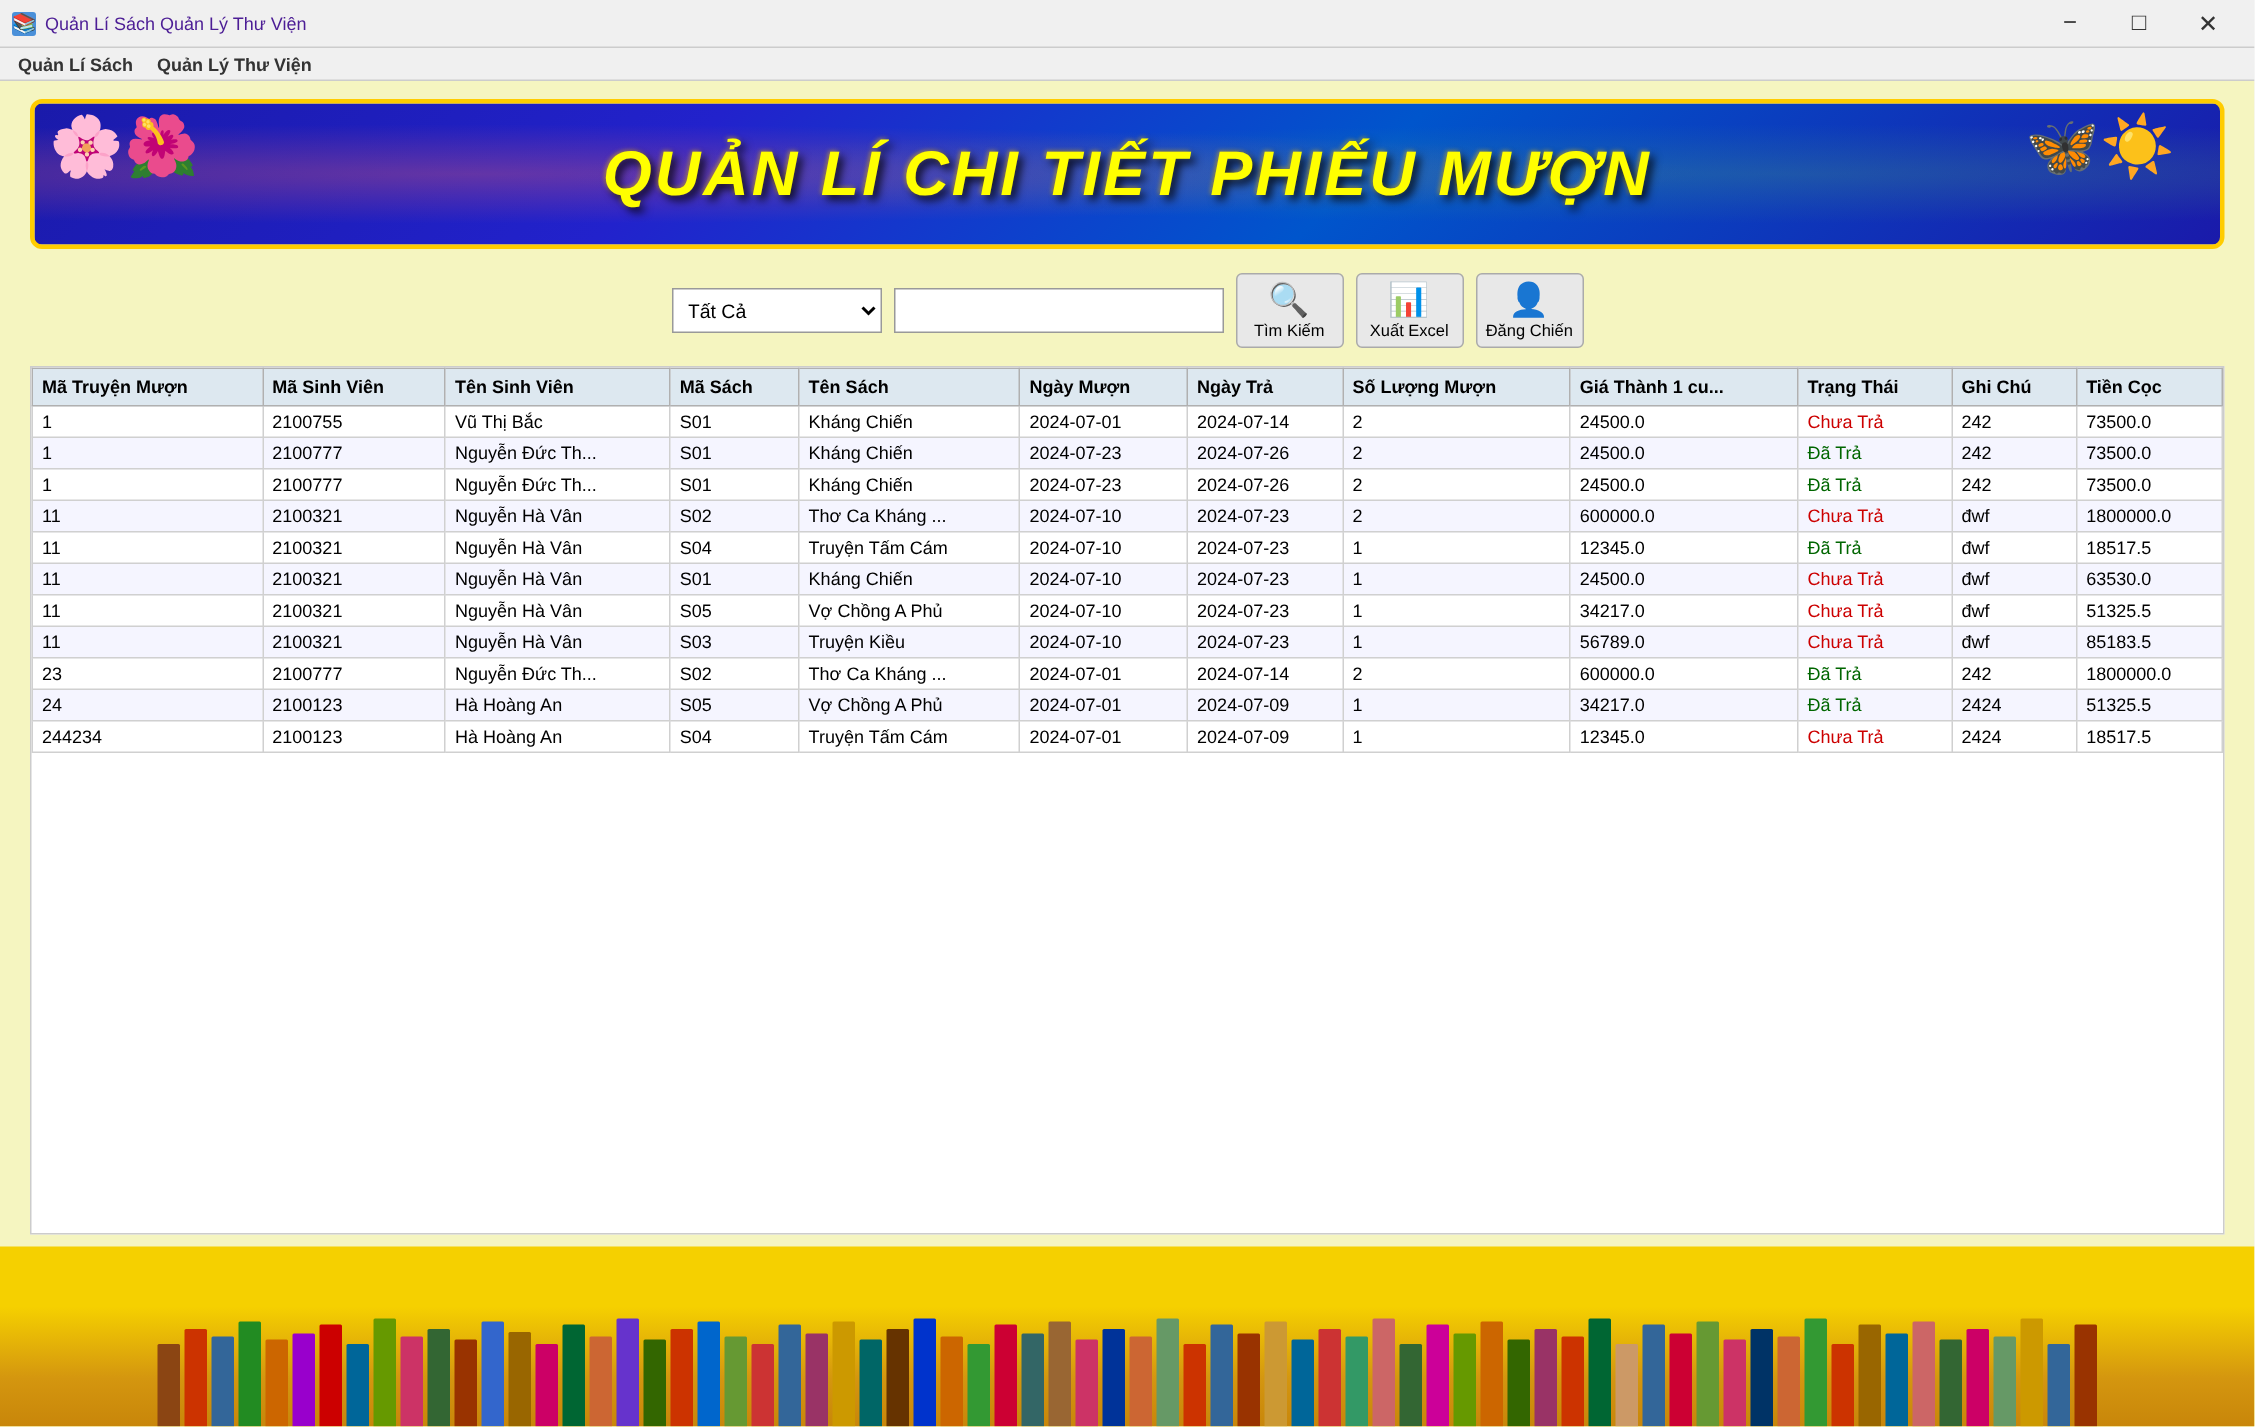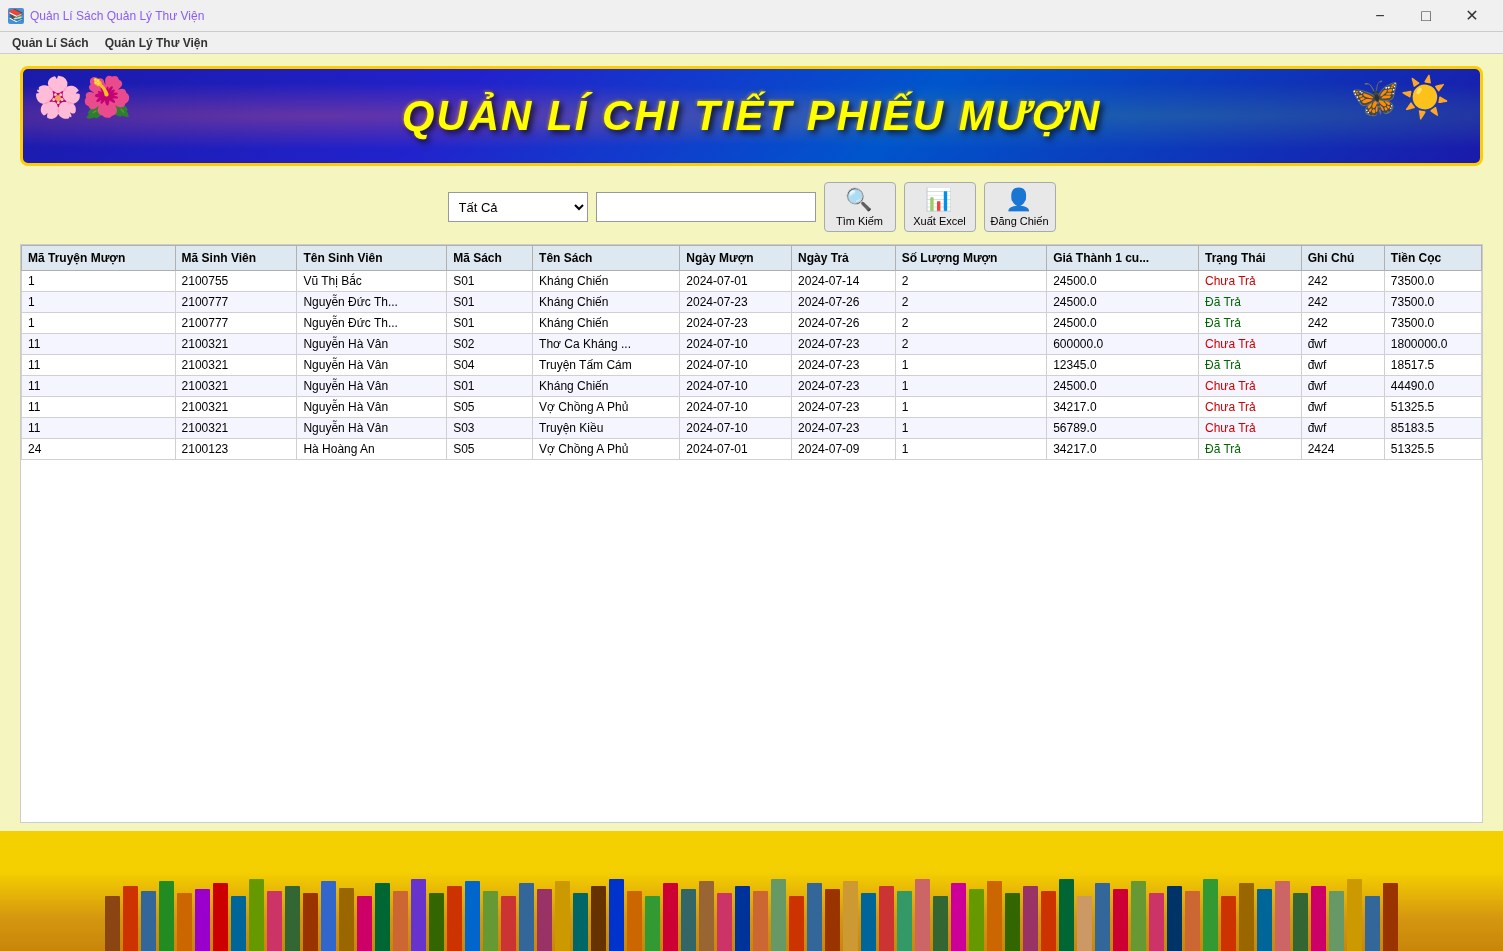--- a/index.html
+++ b/index.html
@@ -21,21 +21,21 @@
       border-bottom: 1px solid #ccc;
     }
     .title-bar-icon {
       width: 16px; height: 16px;
       background: #4a90d9;
       border-radius: 2px;
       margin-right: 6px;
     }
     .title-bar-text {
       font-size: 12px;
-      color: #8b5cf6;
+      color: #4c1d95;
       text-align: right;
     }
     .title-bar-controls {
       margin-left: auto;
       display: flex;
       gap: 0;
     }
     .title-bar-btn {
       width: 46px; height: 32px;
       border: none;
@@ -356,21 +356,21 @@
             <td>2100321</td>
             <td>Nguyễn Hà Vân</td>
             <td>S01</td>
             <td>Kháng Chiến</td>
             <td>2024-07-10</td>
             <td>2024-07-23</td>
             <td>1</td>
             <td>24500.0</td>
             <td style="color: rgb(204, 0, 0);">Chưa Trả</td>
             <td>đwf</td>
-            <td>44490.0</td>
+            <td>63530.0</td>
           </tr>
           <tr>
             <td>11</td>
             <td>2100321</td>
             <td>Nguyễn Hà Vân</td>
             <td>S05</td>
             <td>Vợ Chồng A Phủ</td>
             <td>2024-07-10</td>
             <td>2024-07-23</td>
             <td>1</td>
@@ -385,34 +385,62 @@
             <td>Nguyễn Hà Vân</td>
             <td>S03</td>
             <td>Truyện Kiều</td>
             <td>2024-07-10</td>
             <td>2024-07-23</td>
             <td>1</td>
             <td>56789.0</td>
             <td style="color: rgb(204, 0, 0);">Chưa Trả</td>
             <td>đwf</td>
             <td>85183.5</td>
+          </tr>
+          <tr>
+            <td>23</td>
+            <td>2100777</td>
+            <td>Nguyễn Đức Th...</td>
+            <td>S02</td>
+            <td>Thơ Ca Kháng ...</td>
+            <td>2024-07-01</td>
+            <td>2024-07-14</td>
+            <td>2</td>
+            <td>600000.0</td>
+            <td style="color: rgb(0, 102, 0);">Đã Trả</td>
+            <td>242</td>
+            <td>1800000.0</td>
           </tr>
           <tr>
             <td>24</td>
             <td>2100123</td>
             <td>Hà Hoàng An</td>
             <td>S05</td>
             <td>Vợ Chồng A Phủ</td>
             <td>2024-07-01</td>
             <td>2024-07-09</td>
             <td>1</td>
             <td>34217.0</td>
             <td style="color: rgb(0, 102, 0);">Đã Trả</td>
             <td>2424</td>
             <td>51325.5</td>
+          </tr>
+          <tr>
+            <td>244234</td>
+            <td>2100123</td>
+            <td>Hà Hoàng An</td>
+            <td>S04</td>
+            <td>Truyện Tấm Cám</td>
+            <td>2024-07-01</td>
+            <td>2024-07-09</td>
+            <td>1</td>
+            <td>12345.0</td>
+            <td style="color: rgb(204, 0, 0);">Chưa Trả</td>
+            <td>2424</td>
+            <td>18517.5</td>
           </tr>
         </tbody>
     </table>
   </div>
 
   <div class="bottom-banner">
     <div class="bottom-banner-bg"></div>
     <div class="bottom-books" id="bottom-books">
     <div class="book" style="background-color: rgb(139, 69, 19); height: 55px; width: 15px; border-radius: 1px 1px 0px 0px; flex-shrink: 0;"></div>
         <div class="book" style="background-color: rgb(204, 51, 0); height: 65px; width: 15px; border-radius: 1px 1px 0px 0px; flex-shrink: 0;"></div>

